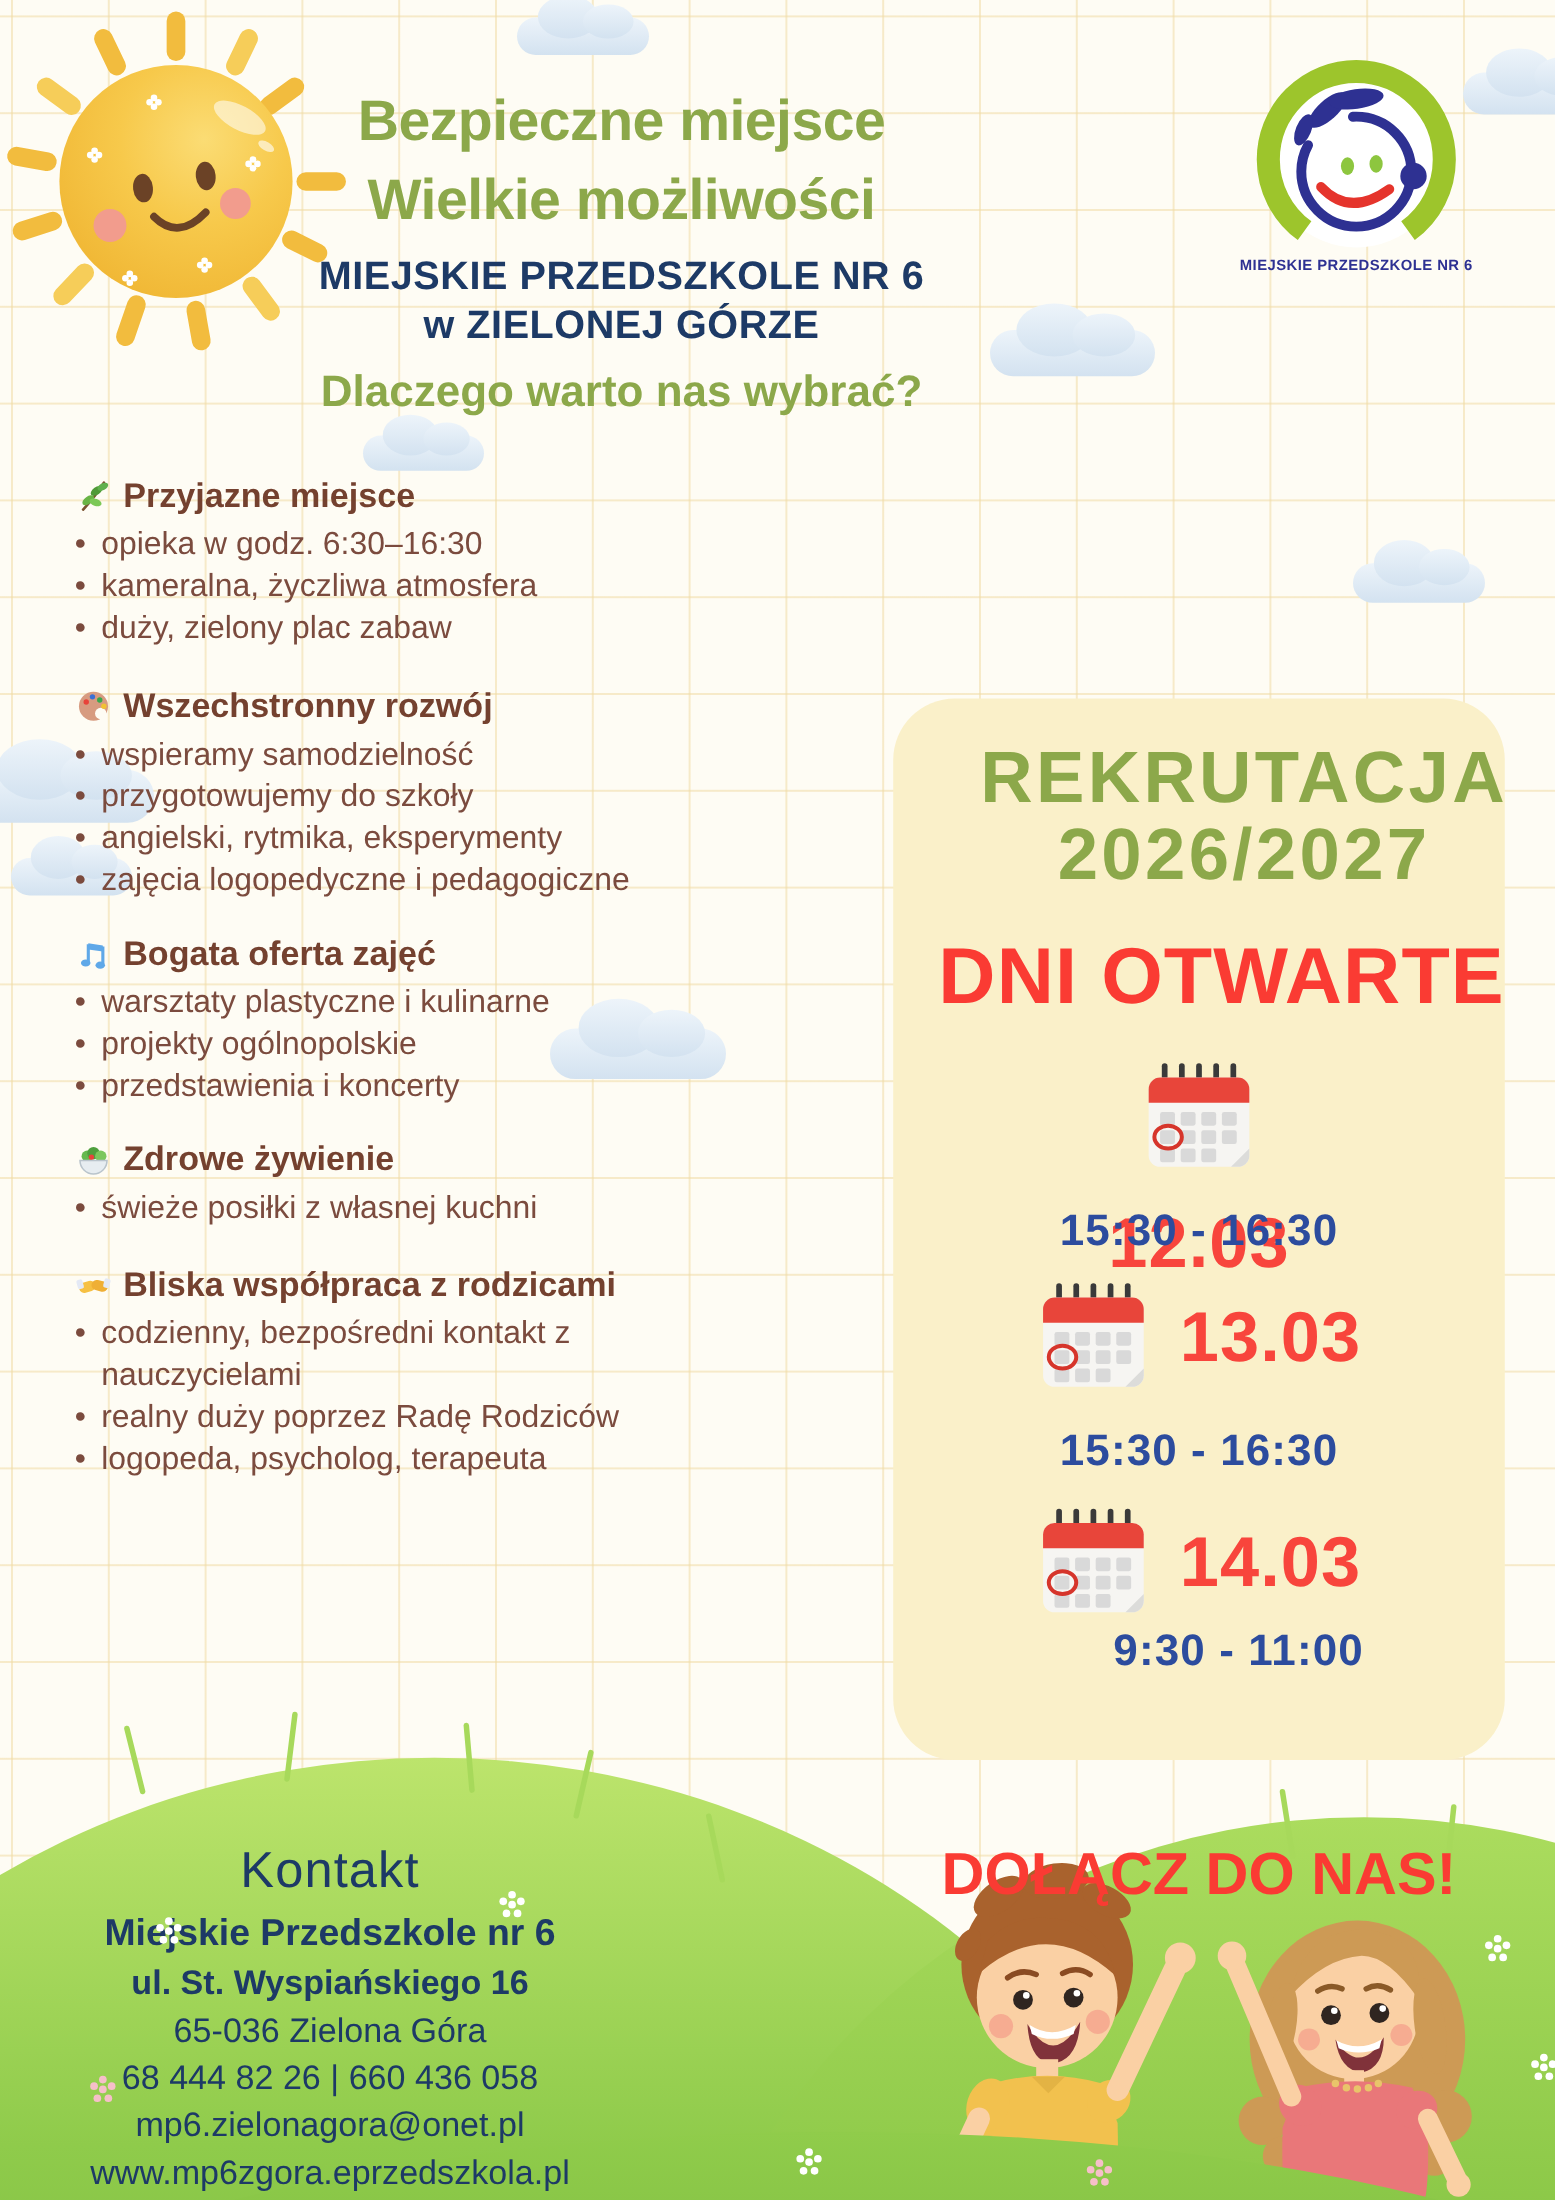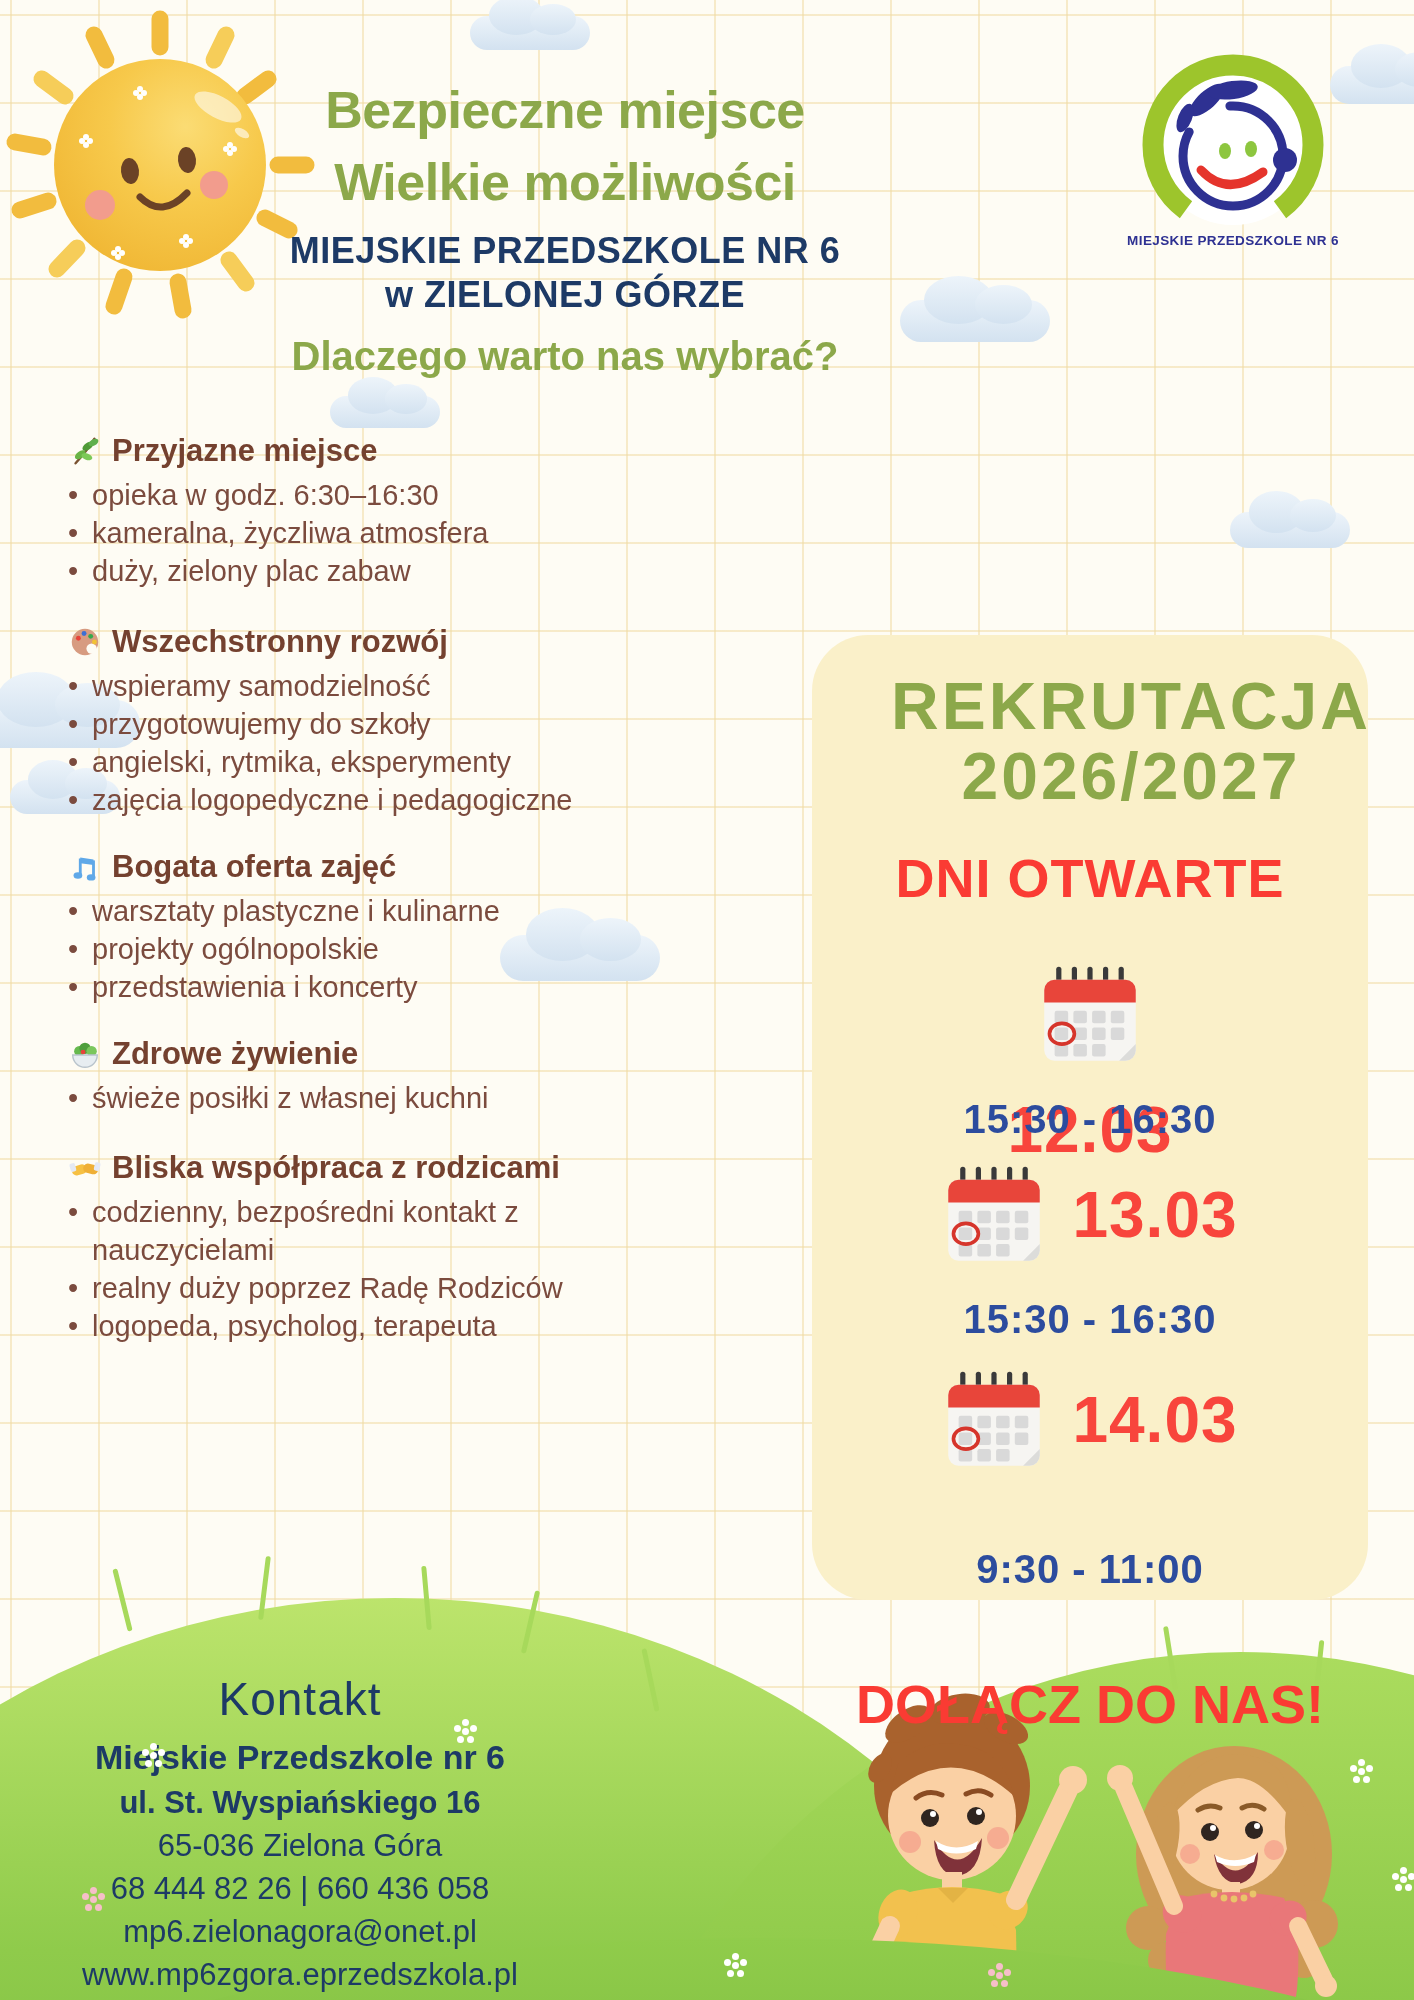--- a/index.html
+++ b/index.html
@@ -29,21 +29,21 @@
   .sec-head{display:flex;align-items:center;gap:10px;font-weight:700;font-size:31px;color:#74412F;margin-top:46px;}
   .sec-head svg{flex:0 0 auto;}
   .section ul{margin:7px 0 12px;padding:0;list-style:none;font-size:29px;color:#7B4B3E;line-height:38px;}
   .section li{padding-left:24px;}
   .section li::before{content:"•";display:inline-block;width:24px;margin-left:-24px;}
   
   .panel{position:absolute;left:812px;top:635px;width:556px;height:965px;
     background:#FAF0C9;border-radius:56px;z-index:2;}
   .p-item{position:absolute;left:0;width:556px;text-align:center;}
   .rek{color:#8CA84A;font-weight:800;font-size:66px;letter-spacing:3px;margin-left:41px;}
-  .dni{color:#FA3B33;font-weight:800;font-size:54px;letter-spacing:1px;}
+  .dni{color:#FA3B33;font-weight:800;font-size:72px;letter-spacing:1px;text-align:right;}
   .event{display:flex;align-items:center;justify-content:center;gap:26px;}
   .event .cal{width:104px;height:104px;}
   .event .date{color:#F8453C;font-weight:800;font-size:64px;letter-spacing:1px;}
   .time{color:#2C4C9E;font-weight:800;font-size:40px;letter-spacing:1px;}
   .cta{position:absolute;left:812px;top:1640px;width:556px;text-align:center;
     color:#FA3B33;font-weight:700;font-size:54px;z-index:6;margin-top:33px;}
   
   .hill{position:absolute;border-radius:50% 50% 0 0 / 100% 100% 0 0;}
   .hill-left{left:-320px;top:1598px;width:1430px;height:640px;z-index:4;
     background:linear-gradient(180deg,#BCE46C 0%,#8FCB4B 55%,#7ABA3E 100%);}
@@ -295,21 +295,21 @@
       <span class="date">13.03</span>
     </div>
     <div class="p-item time" style="top:662px;">15:30 - 16:30</div>
 
     <div class="p-item event" style="top:733px;">
       <svg class="cal" viewBox="0 0 100 100">
           <use href="#calbase"></use>
         </svg>
       <span class="date">14.03</span>
     </div>
-    <div class="p-item time" style="top:912px;">9:30 - 11:00</div>
+    <div class="p-item time" style="top:844px;padding-left:36px;">9:30 - 11:00</div>
   </div>
 
   <div class="cta">DOŁĄCZ DO NAS!</div>
 
   <div class="hill hill-left"></div>
   <div class="hill hill-right"></div>
   <div class="hill hill-front"></div>
   <div>
     <div class="blade" style="left:120px;top:1568px;transform:rotate(-14deg);"></div>
     <div class="blade" style="left:262px;top:1556px;transform:rotate(7deg);"></div>

